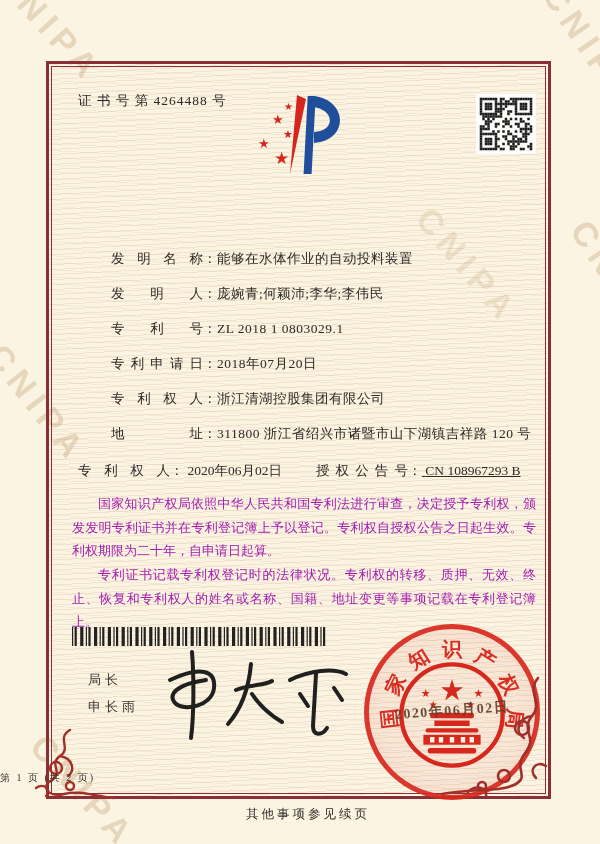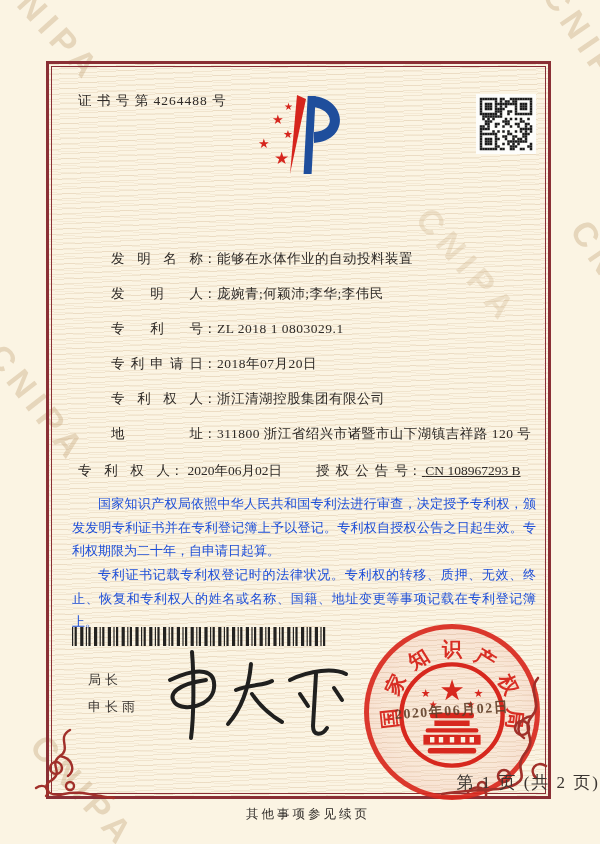--- a/index.html
+++ b/index.html
@@ -32,21 +32,21 @@
 
   .fields { position:absolute; left:78px; top:249px; width:450px; font-size:13.5px; color:#2e2a27;margin-left:33px; }
   .frow { height:35px; display:flex; align-items:flex-start; line-height:20px; }
   .flabel { display:inline-block; width:92px; text-align:justify; text-align-last:justify; }
   .fcolon { display:inline-block; width:14px; }
   .fvalue { flex:1; letter-spacing:0.5px; }
   .grant-row { position:absolute; left:78px; top:462px; width:460px; font-size:13.5px; color:#2e2a27; display:flex; }
   .grant-cell2 { margin-left:34px;text-decoration:underline; }
 
   .paras { position:absolute; left:72px; top:492px; width:464px; font-size:13px;
-           color:#1d4ed8; line-height:1.82; text-align:justify;font-family:Liberation Serif, serif; }
+           color:#a21caf; line-height:1.82; text-align:justify;font-family:Liberation Serif, serif; }
   .paras p { text-indent:2em; }
 
   .barcode { position:absolute; left:72px; top:627px; width:260px; height:19px; }
 
   .officer { position:absolute; left:88px; top:671px; font-size:13px; color:#3b3632; letter-spacing:4px; }
   .officer div { margin-bottom:9px; }
   .signature { position:absolute; left:148px; top:646px; width:205px; height:95px; }
 
   .seal { position:absolute; left:364px; top:624px; width:176px; height:176px; }
   .seal-ring { position:absolute; inset:0; border:5px solid rgba(216,40,30,0.92); border-radius:50%;
@@ -55,22 +55,22 @@
                text-align:center; font-size:20px; font-weight:bold; color:rgba(214,36,26,0.95); line-height:24px; }
   .seal-emblem { position:absolute; left:33px; top:36px; width:110px; height:110px; }
   .seal-date { position:absolute; left:2px; top:78px; width:172px; text-align:center;
                font-size:14px; color:rgba(95,62,40,0.9); letter-spacing:1.5px;
                transform:rotate(-4deg); font-weight:bold; }
 
   .ornament { position:absolute; pointer-events:none; }
   .orn-bl { left:26px; top:728px; width:92px; height:76px; }
   .orn-br { left:438px; top:676px; width:118px; height:128px; }
 
-  .page-footer { position:absolute; left:0; top:771px; width:100%; text-align:right;
-                 font-size:17px; color:#3a3531; letter-spacing:2px; }
+  .page-footer { position:absolute; left:0; top:771px; width:100%; text-align:left;
+                 font-size:10px; color:#3a3531; letter-spacing:2px; }
   .continuation { position:absolute; left:0; top:806px; width:100%; text-align:center;
                   font-size:12.5px; color:#2f2b28; letter-spacing:3px;padding-left:16px; }
 </style>
 </head>
 <body>
 
 <div class="page">
 
   <span class="wm" style="left:-20px; top:6px;  transform:rotate(48deg);">CNIPA</span>
   <span class="wm" style="left:520px; top:26px; transform:rotate(56deg);">CNIPA</span>

